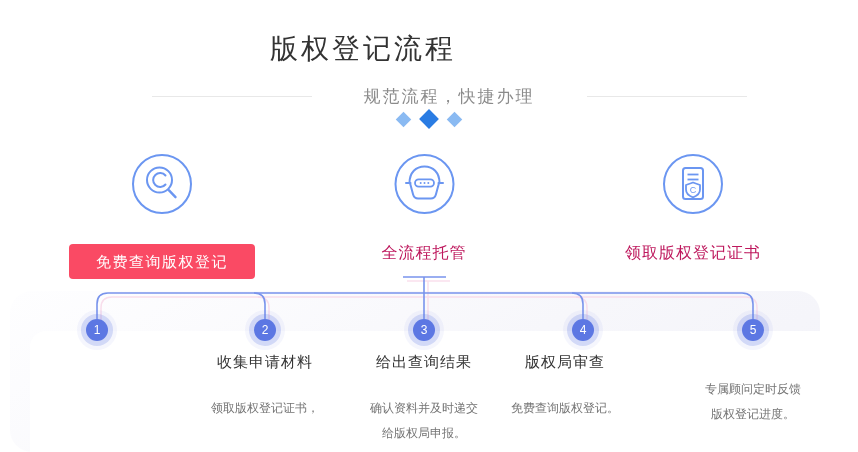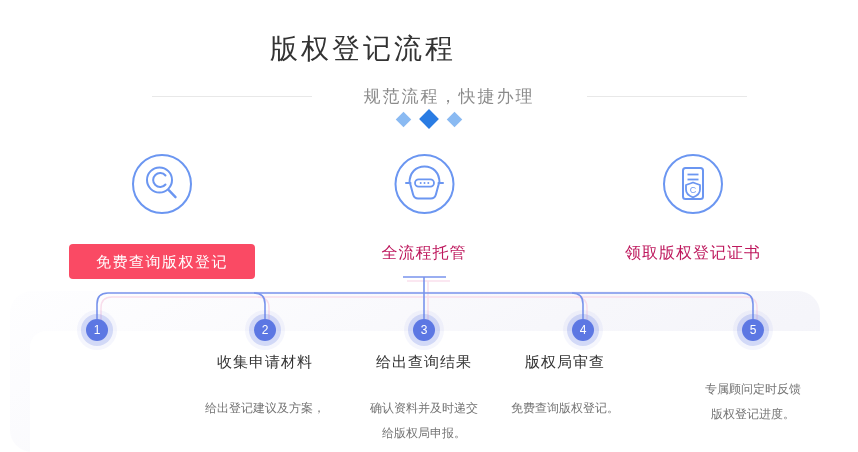--- a/index.html
+++ b/index.html
@@ -152,21 +152,21 @@
   <div class="step-badge" style="left:265px">2</div>
   <div class="step-badge" style="left:424px">3</div>
   <div class="step-badge" style="left:583px">4</div>
   <div class="step-badge" style="left:753px">5</div>
 
   <div class="step-col" style="left:97px">
   </div>
   <div class="step-col" style="left:265px">
     <div class="step-title">收集申请材料</div>
     <div class="step-desc">
-      <div>给出登记建议及方案，</div>
+      <div>领取版权登记证书，</div>
     </div>
   </div>
   <div class="step-col" style="left:424px">
     <div class="step-title">给出查询结果</div>
     <div class="step-desc">
       <div>确认资料并及时递交</div>
       <div>给版权局申报。</div>
     </div>
   </div>
   <div class="step-col" style="left:565px">

